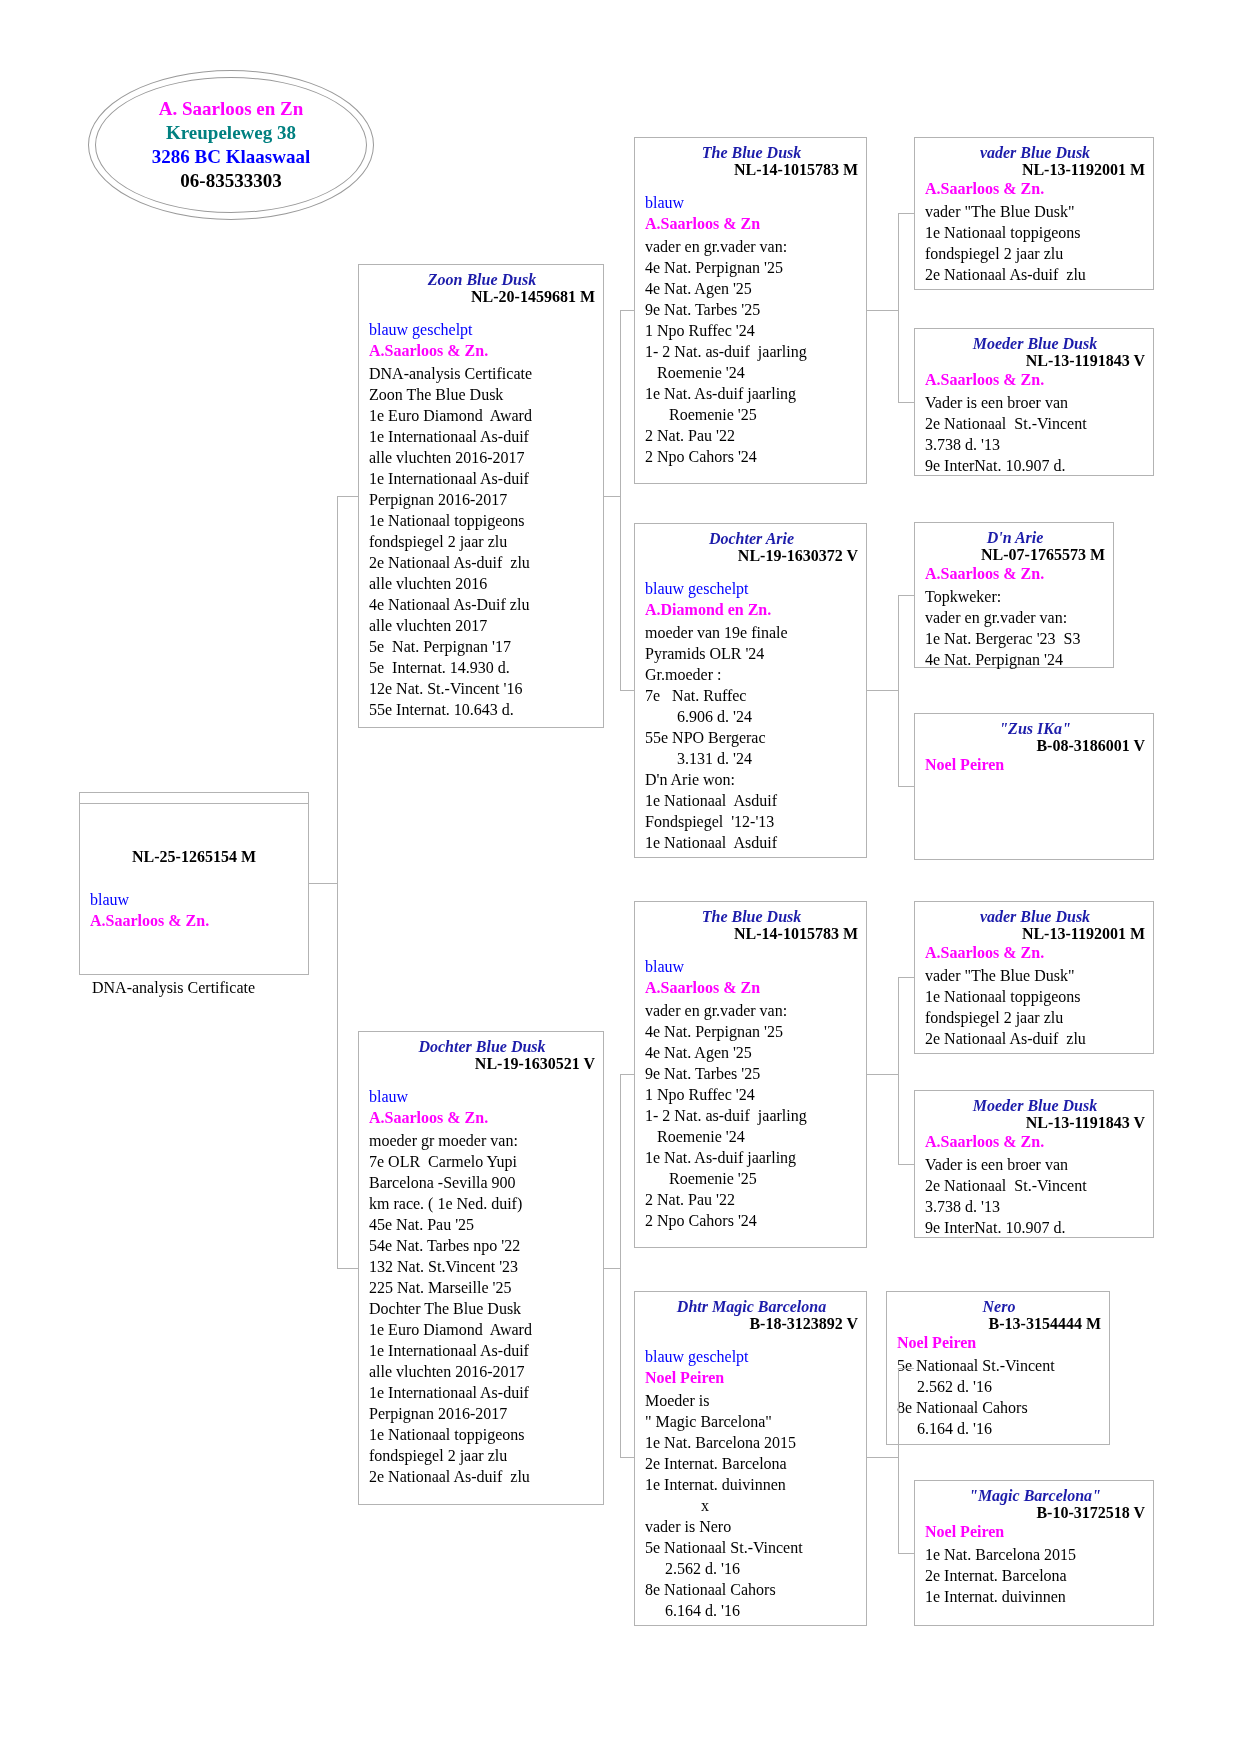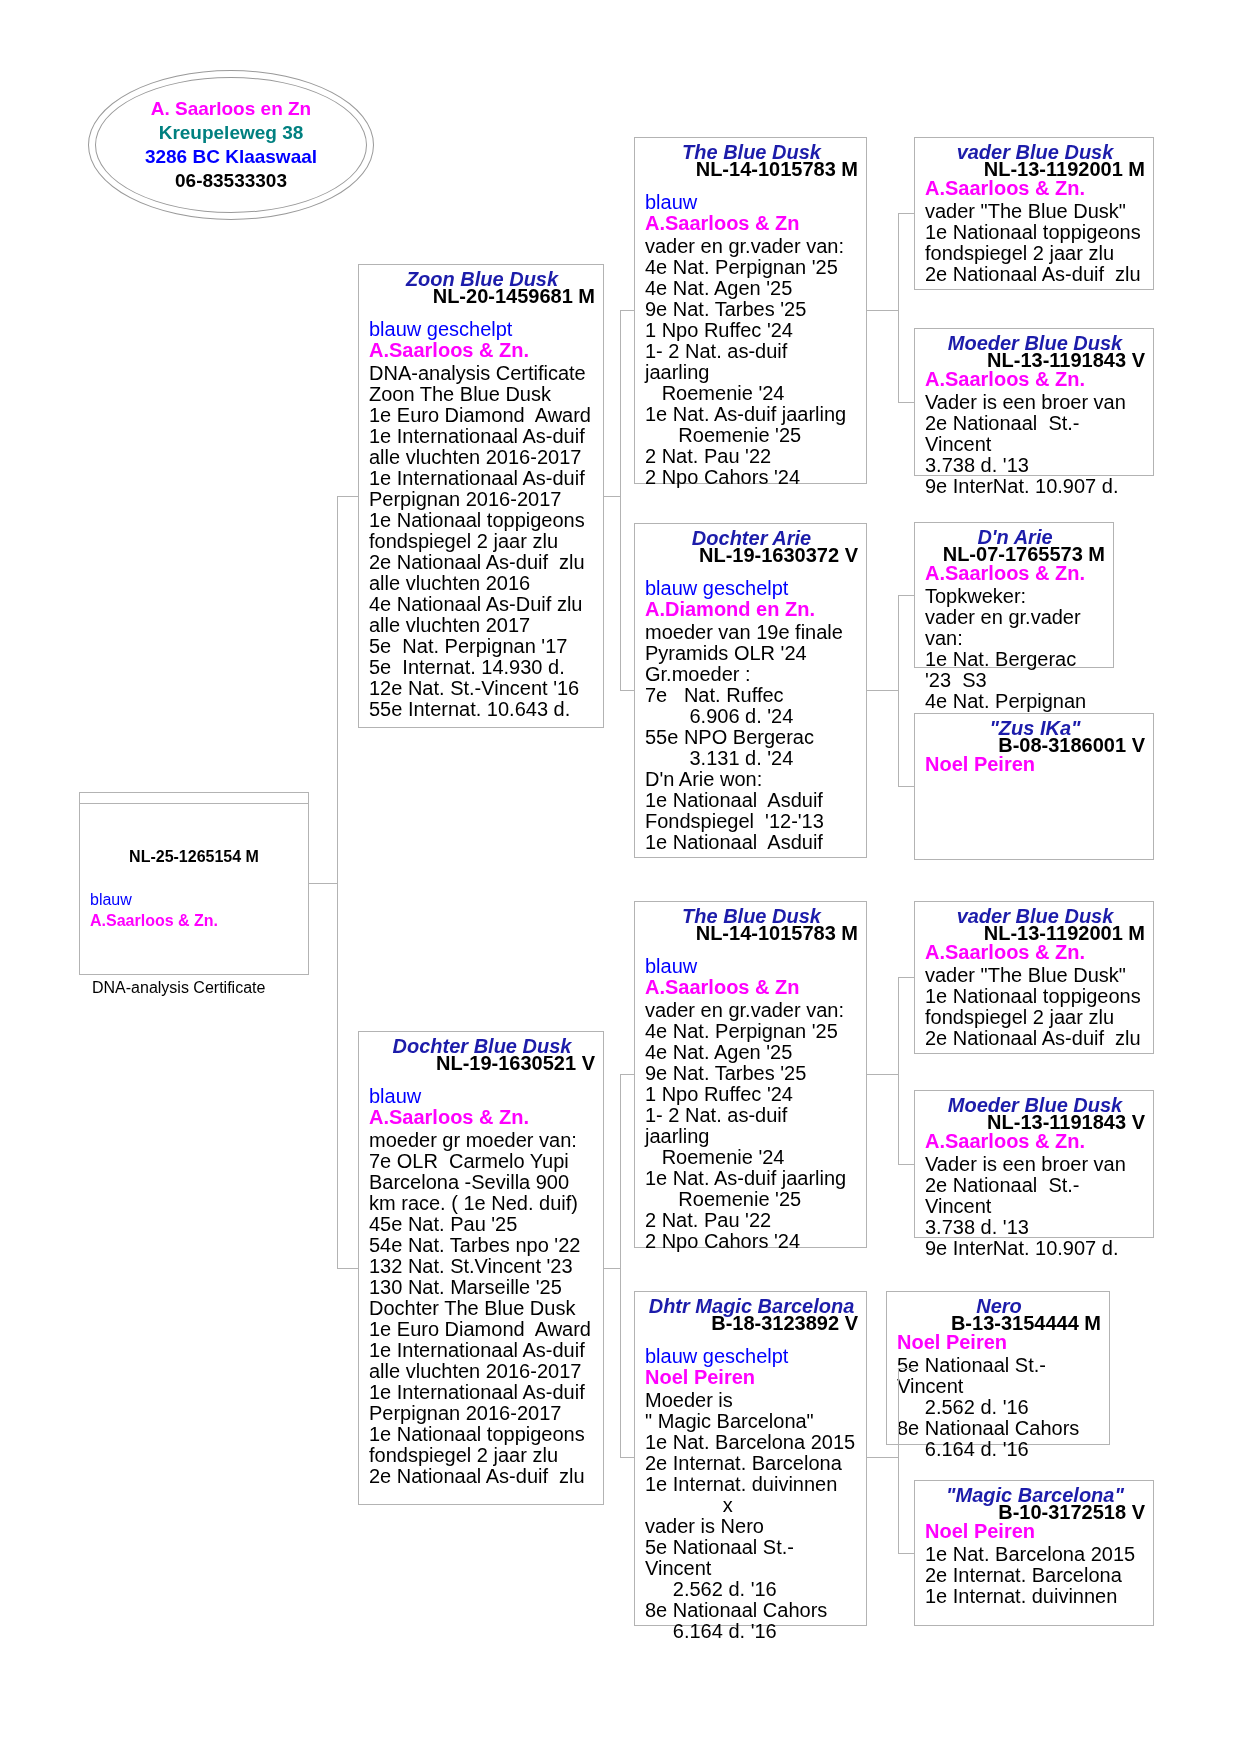--- a/index.html
+++ b/index.html
@@ -1,39 +1,39 @@
 <!DOCTYPE html>
 <html><head>
 <meta charset="utf-8">
 <style>
   html,body{margin:0;padding:0;background:#ffffff;}
   #canvas{
     position:relative;width:1239px;height:1754px;background:#ffffff;
-    font-family:Liberation Sans, sans-serif;color:#000;
+    font-family:Liberation Serif, serif;color:#000;
   }
   
   .oval-outer{
     position:absolute;left:88px;top:70px;width:284px;height:148px;
     border:1px solid #9a9a9a;border-radius:50%;
   }
   .oval-inner{
     position:absolute;left:6px;top:6px;right:6px;bottom:6px;
     border:1px solid #9a9a9a;border-radius:50%;
     display:flex;flex-direction:column;justify-content:center;align-items:center;
   }
   .stamp-line{font-weight:bold;font-size:19px;line-height:24px;white-space:nowrap;}
   .stamp-name{color:#ff00ff;}
   .stamp-street{color:#008080;}
   .stamp-city{color:#0000ff;}
   .stamp-phone{color:#000000;}
 
   
   .pbox{
     position:absolute;border:1px solid #b3b3b3;background:#fff;
-    padding:6px 8px 6px 10px;font-size:20px;box-sizing:border-box;
+    padding:6px 8px 6px 10px;font-size:16px;box-sizing:border-box;
   }
   .ptitle{color:#1c1caa;font-weight:bold;font-style:italic;text-align:center;line-height:17px;}
   .pring{font-weight:bold;text-align:right;line-height:17px;}
   .pcolordesc{color:#0000ff;margin-top:14px;line-height:21px;}
   .pfancier{color:#ff00ff;font-weight:bold;line-height:21px;}
   .plines{margin-top:2px;}
   .plines div{line-height:21px;white-space:pre-wrap;}
   .compact .pfancier{margin-top:0;}
 
   
@@ -106,21 +106,21 @@
     <div class="pcolordesc">blauw</div>
     <div class="pfancier">A.Saarloos &amp; Zn.</div>
     <div class="plines">
         <div>moeder gr moeder van:</div>
         <div>7e OLR  Carmelo Yupi</div>
         <div>Barcelona -Sevilla 900</div>
         <div>km race. ( 1e Ned. duif)</div>
         <div>45e Nat. Pau '25</div>
         <div>54e Nat. Tarbes npo '22</div>
         <div>132 Nat. St.Vincent '23</div>
-        <div>130 Nat. Marseille '25</div>
+        <div>225 Nat. Marseille '25</div>
         <div>Dochter The Blue Dusk</div>
         <div>1e Euro Diamond  Award</div>
         <div>1e Internationaal As-duif</div>
         <div>alle vluchten 2016-2017</div>
         <div>1e Internationaal As-duif</div>
         <div>Perpignan 2016-2017</div>
         <div>1e Nationaal toppigeons</div>
         <div>fondspiegel 2 jaar zlu</div>
         <div>2e Nationaal As-duif  zlu</div>
       </div>

